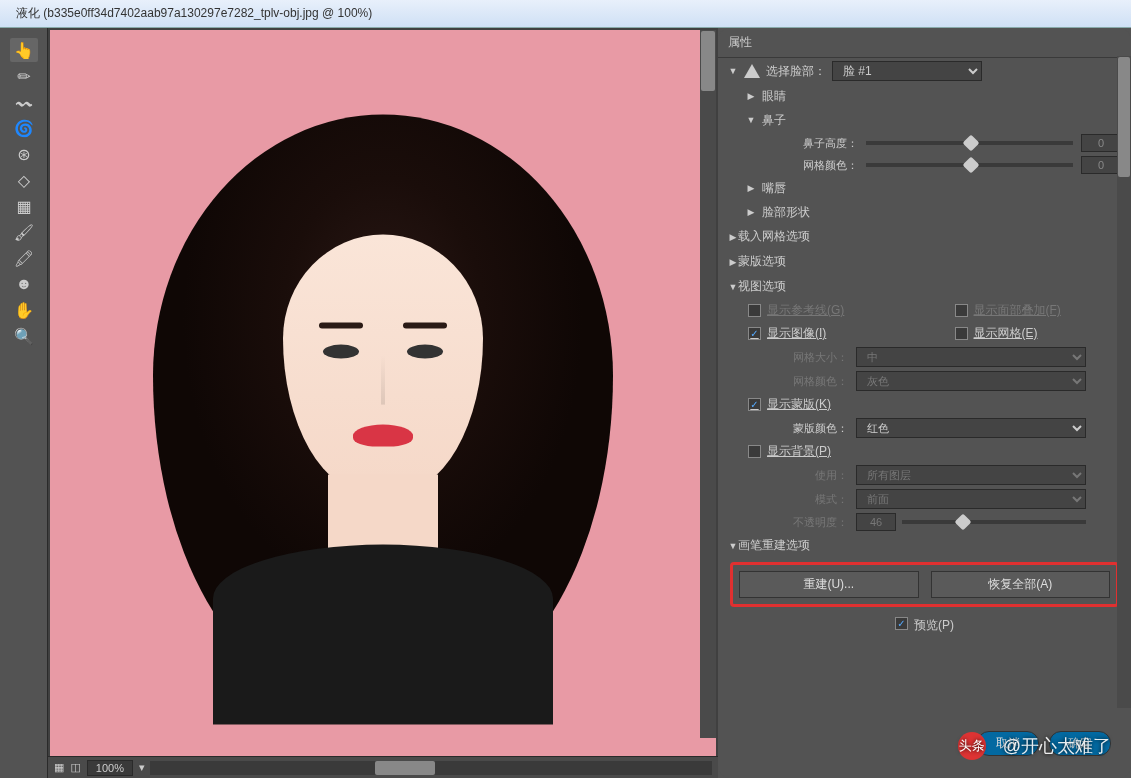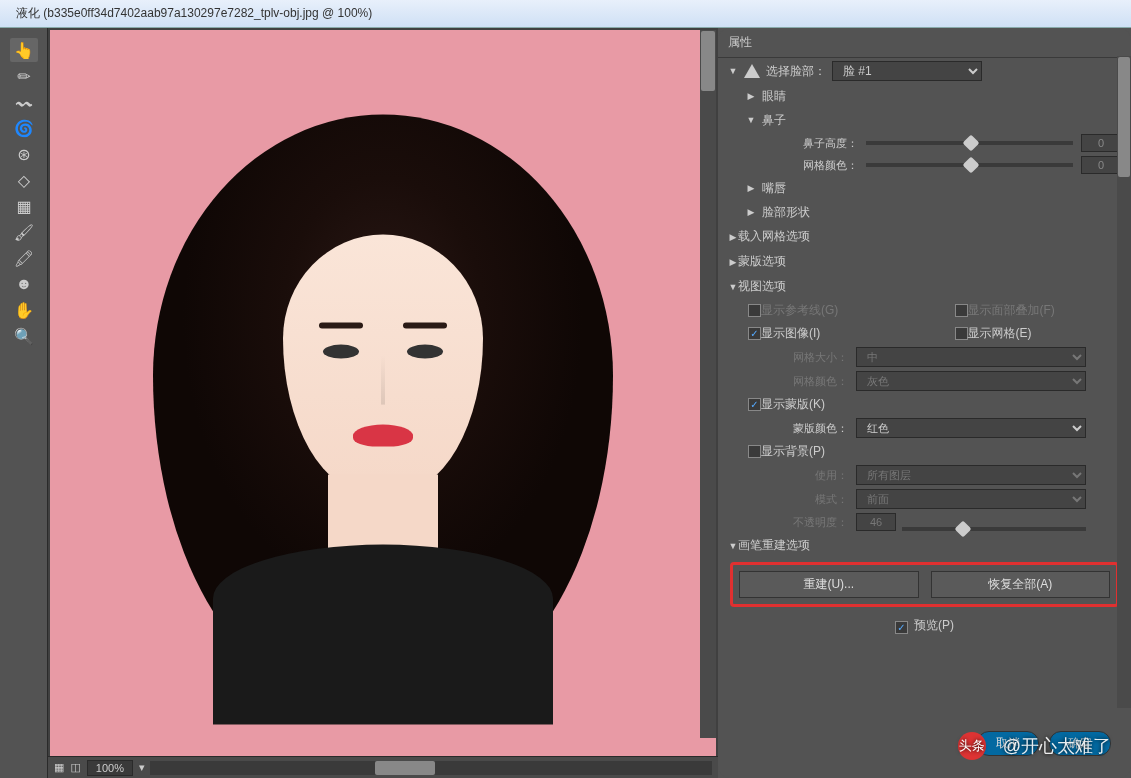--- a/index.html
+++ b/index.html
@@ -43,33 +43,33 @@
 .select.wide { flex: 1; max-width: 150px; }
 .ghost-btn { color: #888; padding: 2px 10px; font-size: 11px; }
 .slider-row { display: flex; align-items: center; gap: 8px; padding: 2px 10px 2px 80px; }
 .slider-label { width: 60px; text-align: right; color: #ccc; font-size: 11px; }
 .slider { flex: 1; height: 4px; background: #3a3a3a; position: relative; }
 .slider-thumb { position: absolute; top: -4px; width: 12px; height: 12px; background: #ccc; border-radius: 2px; transform: rotate(45deg); }
 .slider-val { width: 40px; background: #444; border: 1px solid #2a2a2a; color: #888; text-align: center; font-size: 11px; height: 18px; }
 .section-head { display: flex; align-items: center; padding: 4px 10px; cursor: pointer; }
 .checkbox { width: 13px; height: 13px; background: #3a3a3a; border: 1px solid #888; display: inline-flex; align-items: center; justify-content: center; font-size: 10px; color: #5af; }
 .checkbox.checked::after { content: "✓"; }
-.label-check { display: flex; align-items: center; padding: 3px 10px 3px 30px; }
+.label-check { display: flex; align-items: center; gap: 6px; padding: 3px 10px 3px 30px; text-decoration: underline; }
 .label-check.dim { color: #777; }
 .opt-row { display: flex; align-items: center; gap: 8px; padding: 2px 10px 2px 70px; }
 .opt-label { width: 60px; text-align: right; font-size: 11px; }
 .opt-label.dim { color: #777; }
 .dropdown { flex: 1; background: #444; border: 1px solid #2a2a2a; color: #ccc; padding: 1px 6px; font-size: 11px; height: 20px; max-width: 230px; }
 .dropdown.dim { color: #777; }
 .btn-row { padding: 8px 30px; display: flex; gap: 12px; }
 .btn { flex: 1; background: #5a5a5a; border: 1px solid #333; color: #ddd; padding: 4px 0; text-align: center; font-size: 12px; cursor: pointer; }
 .highlight-box { border: 3px solid #e03030; border-radius: 4px; padding: 2px; }
 .bottom-actions { position: absolute; bottom: 22px; right: 20px; display: flex; gap: 10px; align-items: center; }
 .pill-btn { background: #0369a1; border: 1px solid #333; border-radius: 12px; padding: 3px 18px; color: #ddd; font-size: 12px; cursor: pointer; }
-.preview-check { display: flex; align-items: flex-end; gap: 6px; justify-content: center; padding: 6px 12px; }
+.preview-check { display: flex; align-items: flex-start; gap: 6px; justify-content: center; padding: 6px 12px; }
 .watermark { position: absolute; right: 20px; bottom: 18px; color: rgba(255,255,255,0.9); font-size: 18px; display: flex; align-items: center; gap: 17px; text-shadow: 0 0 4px #000; }
 .wm-badge { width: 28px; height: 28px; border-radius: 50%; background: #d33; color: #fff; display: flex; align-items: center; justify-content: center; font-size: 13px; }
 .panel-scroll { position: absolute; right: 0; top: 28px; bottom: 70px; width: 14px; background: #4a4a4a; }
 .panel-scroll-thumb { width: 12px; height: 120px; background: #888; margin: 1px; border-radius: 2px; }
 </style>
 </head>
 <body>
 
 <div class="titlebar">
   <span>液化 (b335e0ff34d7402aab97a130297e7282_tplv-obj.jpg @ 100%)</span>
@@ -227,21 +227,21 @@
     <div class="opt-row">
         <span class="opt-label dim">使用：</span>
         <select class="dropdown dim"><option>所有图层</option></select>
       </div>
     <div class="opt-row">
         <span class="opt-label dim">模式：</span>
         <select class="dropdown dim"><option>前面</option></select>
       </div>
     <div class="opt-row">
         <span class="opt-label dim">不透明度：</span>
-      <div style="flex:1;display:flex;align-items:flex-end;gap:6px;max-width:230px">
+      <div style="flex:1;display:flex;align-items:center;gap:6px;max-width:230px">
         <input class="slider-val" style="color: rgb(119, 119, 119);" value="46">
         <div class="slider" style="flex:1">
             <div class="slider-thumb" style="left:30%"></div>
           </div>
       </div>
     </div>
 
     <div class="section-head">
         <span class="twisty">▼</span>
         <span>画笔重建选项</span>

